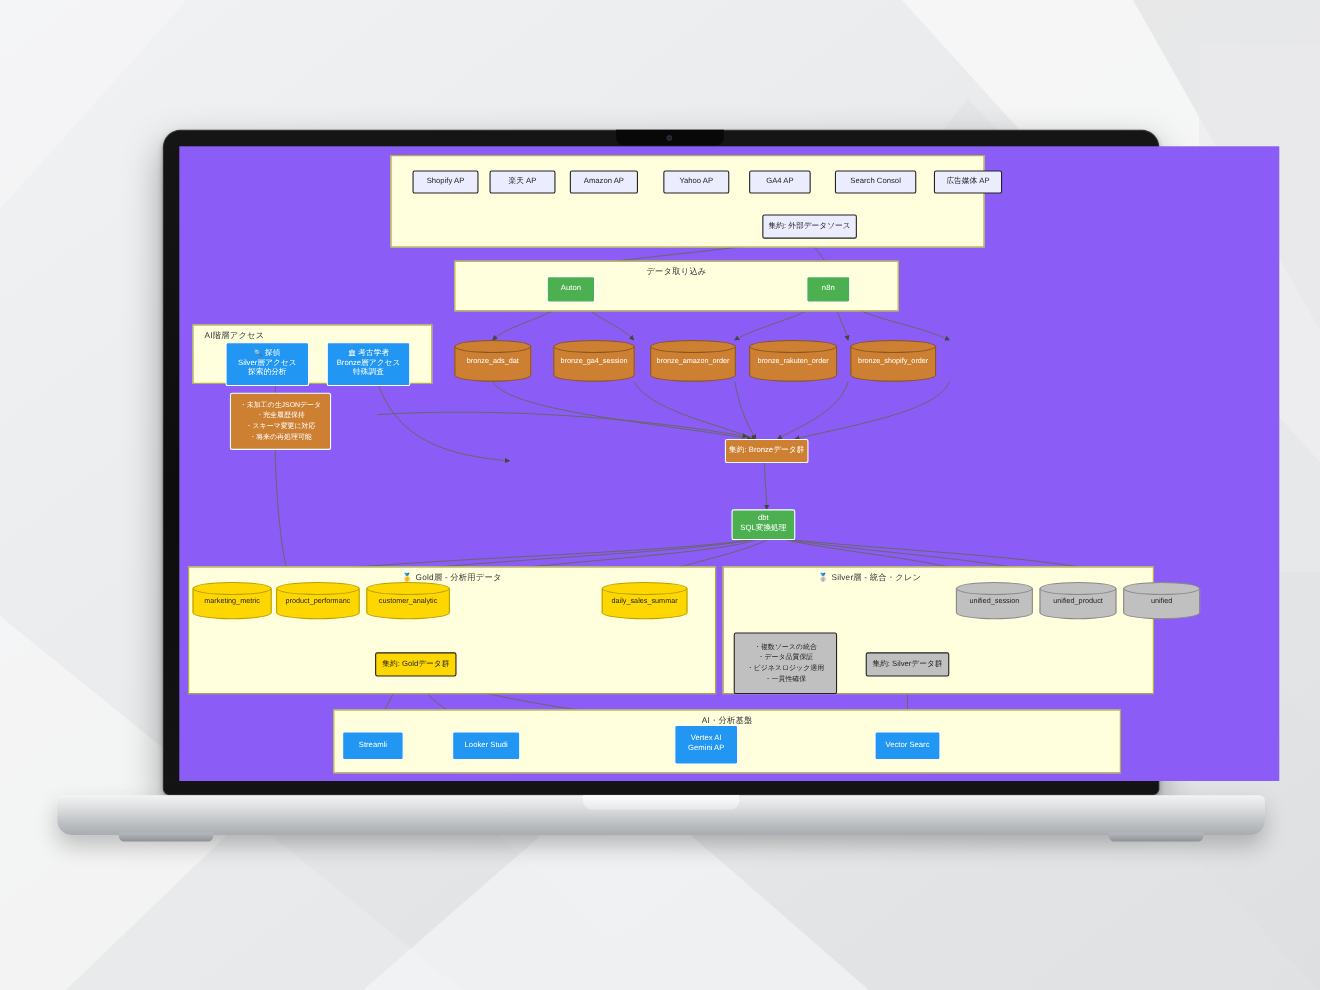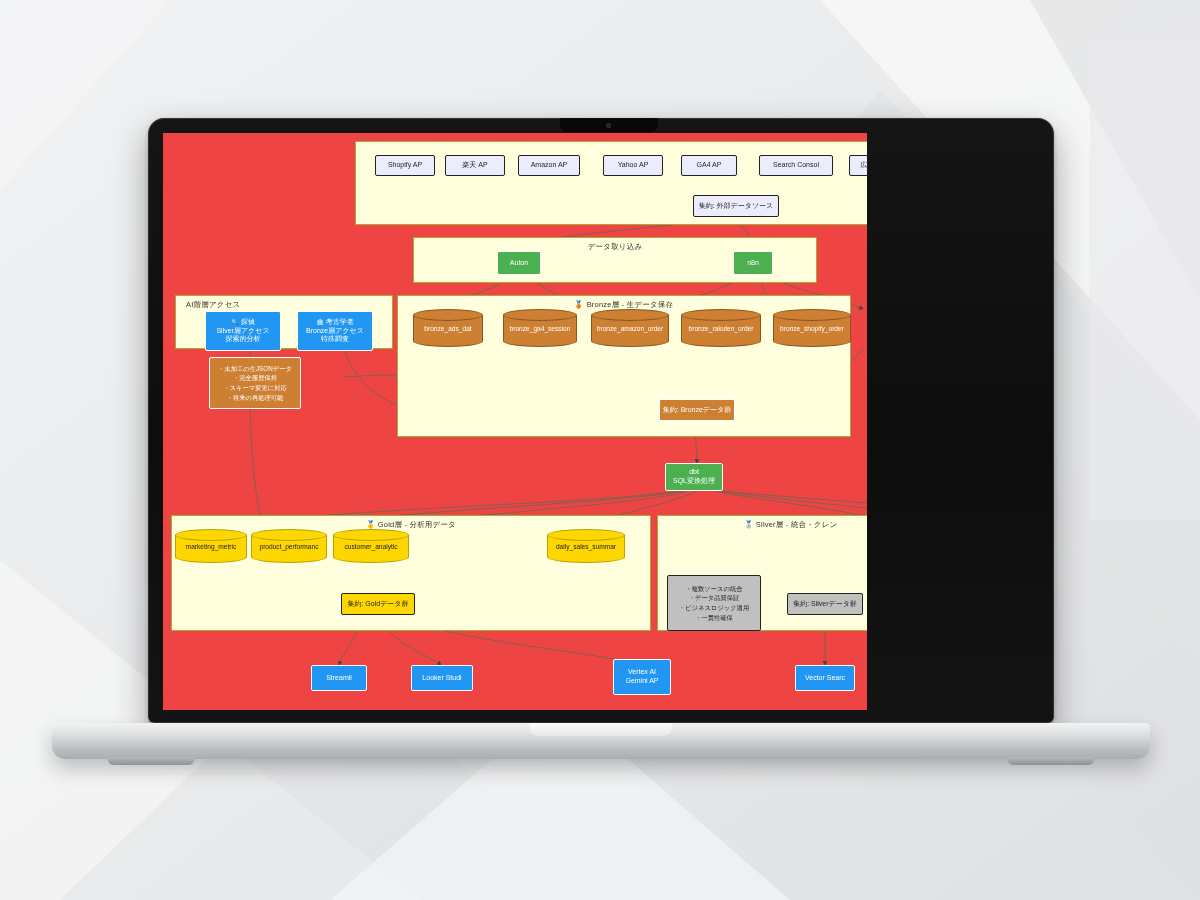--- a/index.html
+++ b/index.html
@@ -19,22 +19,22 @@
     position:absolute; left:148px; top:118px; width:906px; height:605px;
     background: linear-gradient(180deg,#151515 0%,#0d0d0d 55%,#141414 100%);
     border-radius: 16px 16px 6px 6px;
     box-shadow: 0 14px 34px rgba(0,0,0,.34), 0 2px 5px rgba(0,0,0,.22);
   }
   .lid-edge {
     position:absolute; inset:0; border-radius:16px 16px 6px 6px;
     border:1px solid rgba(255,255,255,.13); pointer-events:none;
   }
   .screen {
-    position:absolute; left:163px; top:133px; width:704px; height:577px;
-    background:#ef4444; overflow:hidden;
+    position:absolute; left:163px; top:133px; width:1000px; height:577px;
+    background:#8b5cf6; overflow:hidden;
   }
   .notch {
     position:absolute; left:560px; top:118px; width:98px; height:14px;
     background:#080808; border-radius:0 0 7px 7px; z-index:6;
   }
   .camera {
     position:absolute; left:606px; top:123px; width:5px; height:5px;
     background:#1b1b2b; border-radius:50%; z-index:7;
     box-shadow: inset 0 0 2px #4a4a6a;
   }
@@ -210,32 +210,32 @@
       </div>
 
       <div class="cluster" style="left:250px;top:104px;width:404px;height:46px;">
         <div class="cluster-title">データ取り込み</div>
       </div>
 
       <div class="cluster" style="left:12px;top:162px;width:218px;height:54px;">
         <div class="cluster-title" style="text-align:left;padding-left:10px;">AI階層アクセス</div>
       </div>
 
-      <div class="cluster" style="left:234px;top:162px;width:454px;height:142px;">
-        <div class="cluster-title">🥉 Bronze層 - 生データ保存</div>
-      </div>
 
       <div class="cluster" style="left:8px;top:382px;width:480px;height:116px;">
         <div class="cluster-title">🥇 Gold層 - 分析用データ</div>
       </div>
 
       <div class="cluster" style="left:494px;top:382px;width:392px;height:116px;">
         <div class="cluster-title" style="text-align:left;padding-left:86px;">🥈 Silver層 - 統合・クレン</div>
       </div>
 
+      <div class="cluster" style="left:140px;top:512px;width:716px;height:58px;">
+        <div class="cluster-title">AI・分析基盤</div>
+      </div>
 
       <div class="node rect n-source" style="left:212px;top:22px;width:60px;height:21px;">
         <span>Shopify AP</span>
       </div>
       <div class="node rect n-source" style="left:282px;top:22px;width:60px;height:21px;">
         <span>楽天 AP</span>
       </div>
       <div class="node rect n-source" style="left:355px;top:22px;width:62px;height:21px;">
         <span>Amazon AP</span>
       </div>

